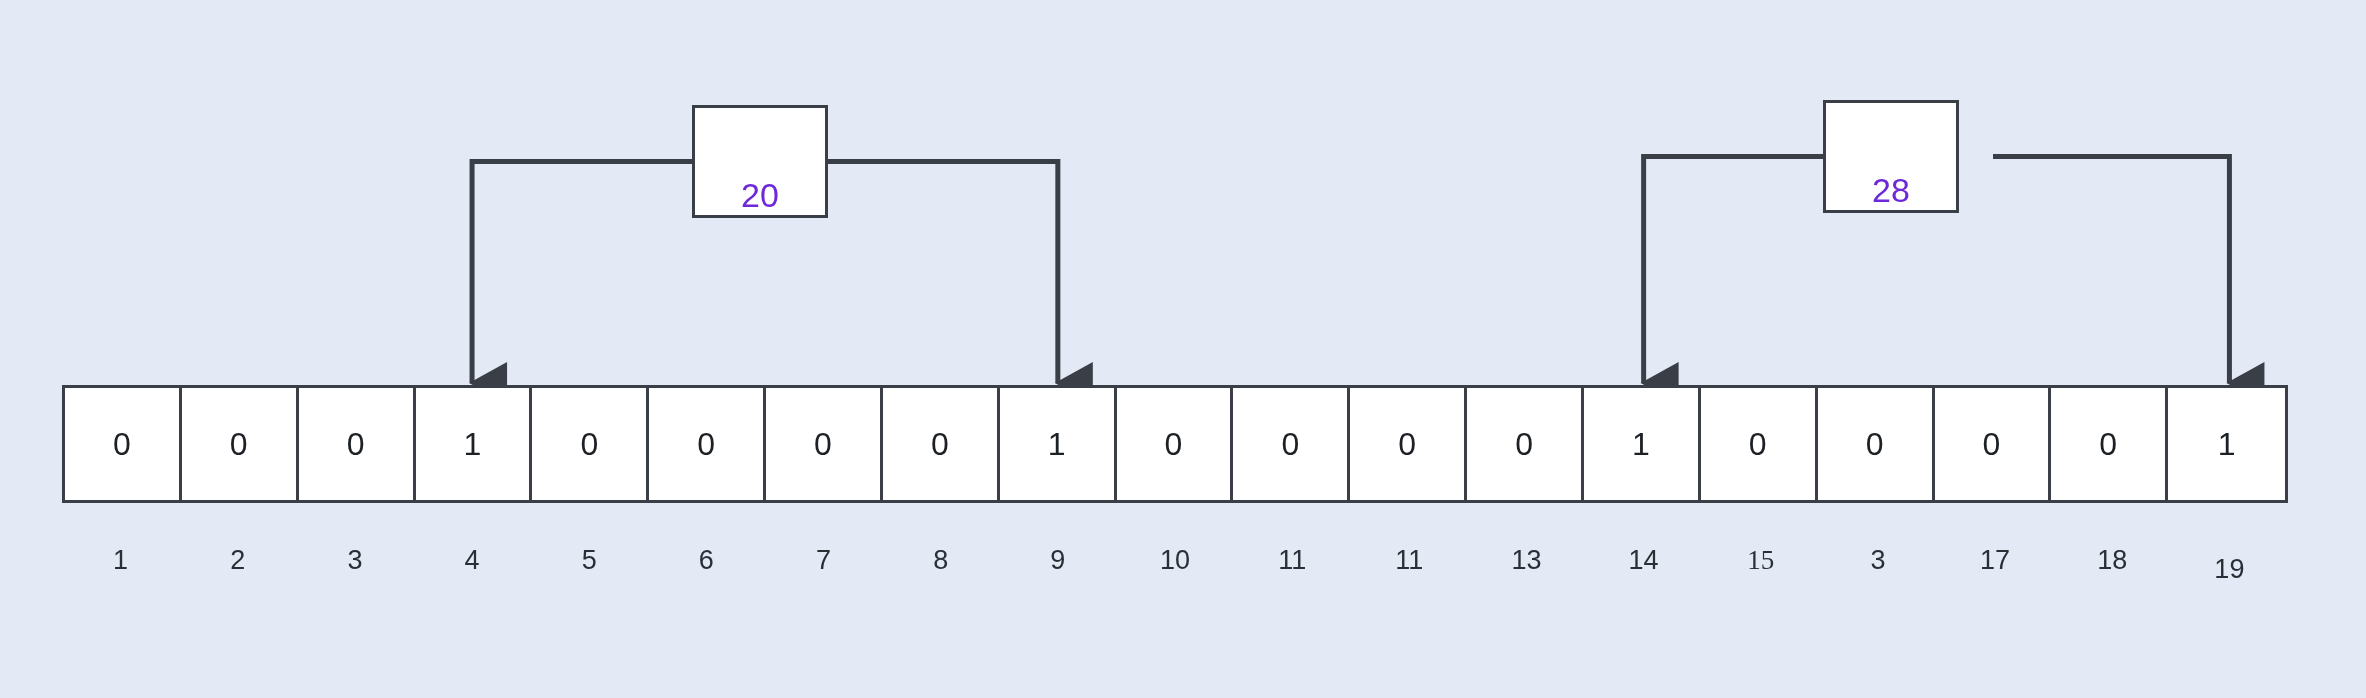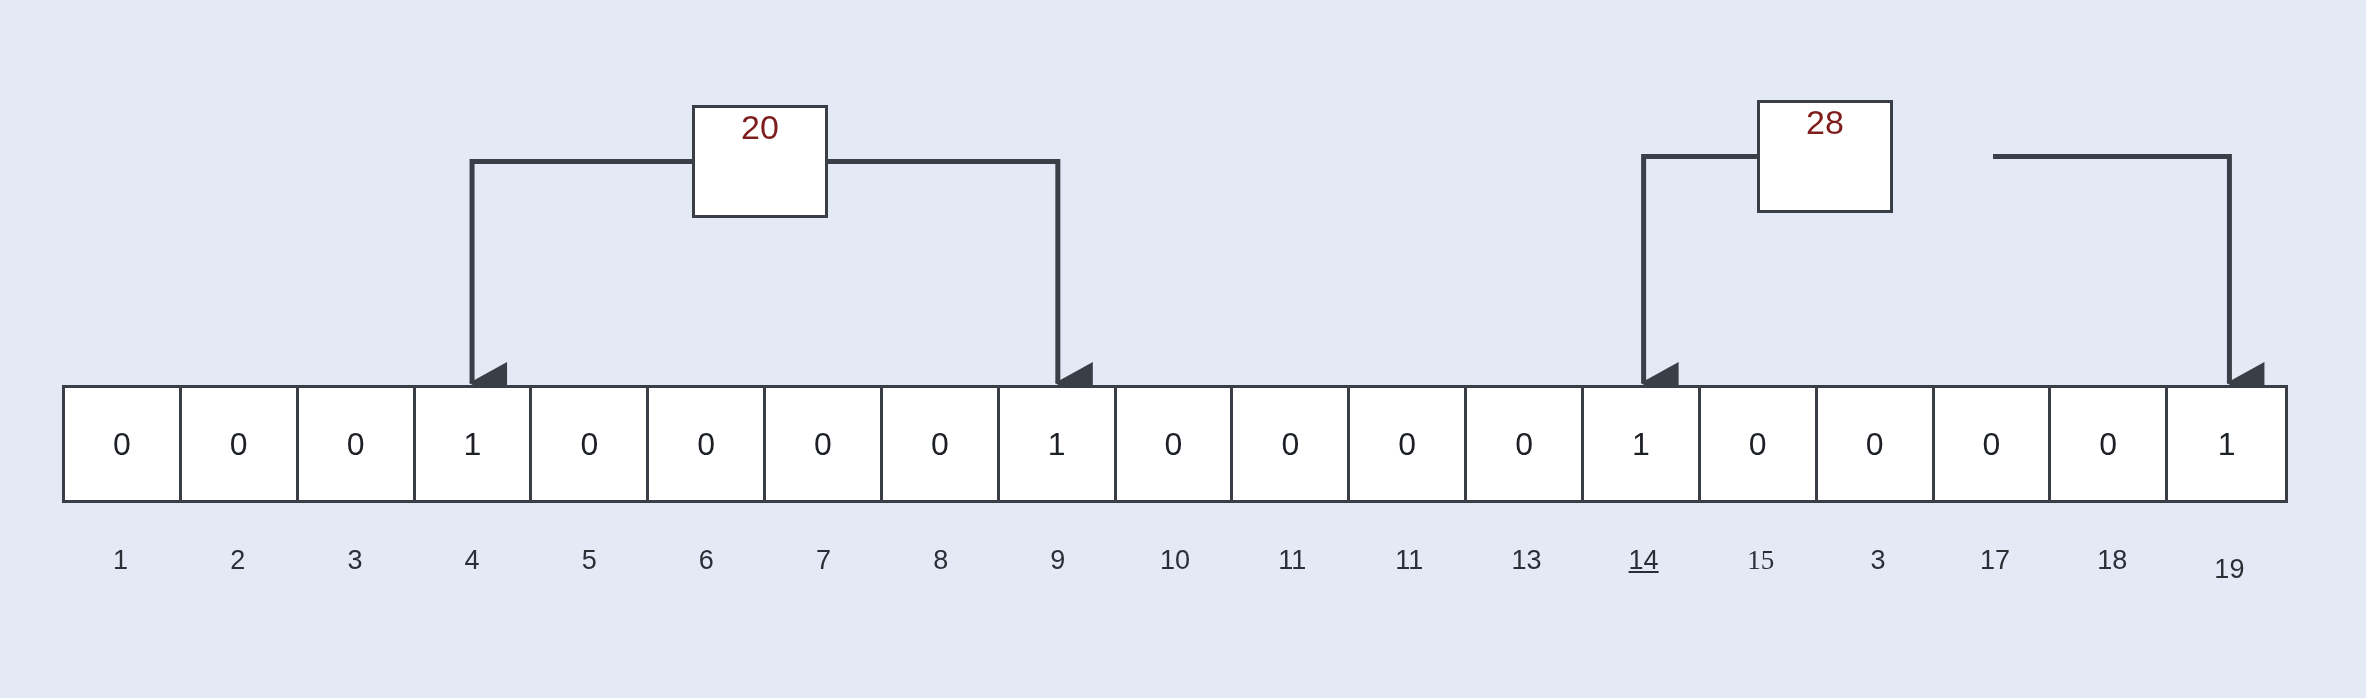--- a/index.html
+++ b/index.html
@@ -24,24 +24,24 @@
     top: 0;
     width: 2366px;
     height: 698px;
   }
   .node-box {
     position: absolute;
     background: #ffffff;
     border: 3px solid #3a3f47;
     box-sizing: border-box;
     display: flex;
-    align-items: flex-start;
+    align-items: flex-end;
     justify-content: center;
     font-size: 34px;
-    color: #7f1d1d;
+    color: #6d28d9;
     z-index: 3;
   }
   #array-row {
     position: absolute;
     display: flex;
     border: 3px solid #3a3f47;
     box-sizing: border-box;
     background: #ffffff;
     z-index: 2;
   }
@@ -88,21 +88,21 @@
         <path d="M 828 161.5 L 1057.842105263158 161.5 L 1057.842105263158 383" marker-end="url(#arrowhead)"></path>
         <path d="M 1857 156.5 L 1643.6315789473686 156.5 L 1643.6315789473686 383" marker-end="url(#arrowhead)"></path>
         <path d="M 1993 156.5 L 2229.421052631579 156.5 L 2229.421052631579 383" marker-end="url(#arrowhead)"></path>
       </g>
   </svg>
 
   <div class="node-box" style="left: 692px; top: 105px; width: 136px; height: 113px;">
     <span>20</span>
   </div>
 
-  <div class="node-box" style="left: 1757px; top: 100px; width: 136px; height: 113px;">
+  <div class="node-box" style="left: 1823px; top: 100px; width: 136px; height: 113px;">
     <span>28</span>
   </div>
 
   <div id="array-row" style="left: 62px; top: 385px; width: 2226px; height: 118px;">
       <div class="cell" style="width: 117.158px;">
         <span>0</span>
       </div>
       <div class="cell" style="width: 117.158px;">
         <span>0</span>
       </div>
@@ -166,21 +166,21 @@
       <div class="index-label" style="width: 117.158px;">4</div>
       <div class="index-label" style="width: 117.158px;">5</div>
       <div class="index-label" style="width: 117.158px;">6</div>
       <div class="index-label" style="width: 117.158px;">7</div>
       <div class="index-label" style="width: 117.158px;">8</div>
       <div class="index-label" style="width: 117.158px;">9</div>
       <div class="index-label" style="width: 117.158px;">10</div>
       <div class="index-label" style="width: 117.158px; text-align: right;">11</div>
       <div class="index-label" style="width: 117.158px;">11</div>
       <div class="index-label" style="width: 117.158px;">13</div>
-      <div class="index-label" style="width: 117.158px; text-decoration: underline;">14</div>
+      <div class="index-label" style="width: 117.158px;">14</div>
       <div class="index-label" style="width: 117.158px; font-family: Liberation Serif, serif;">15</div>
       <div class="index-label" style="width: 117.158px;">3</div>
       <div class="index-label" style="width: 117.158px;">17</div>
       <div class="index-label" style="width: 117.158px;">18</div>
       <div class="index-label" style="width: 117.158px; margin-top: 19px;">19</div>
     </div>
 
 </div>
 
 </body></html>

